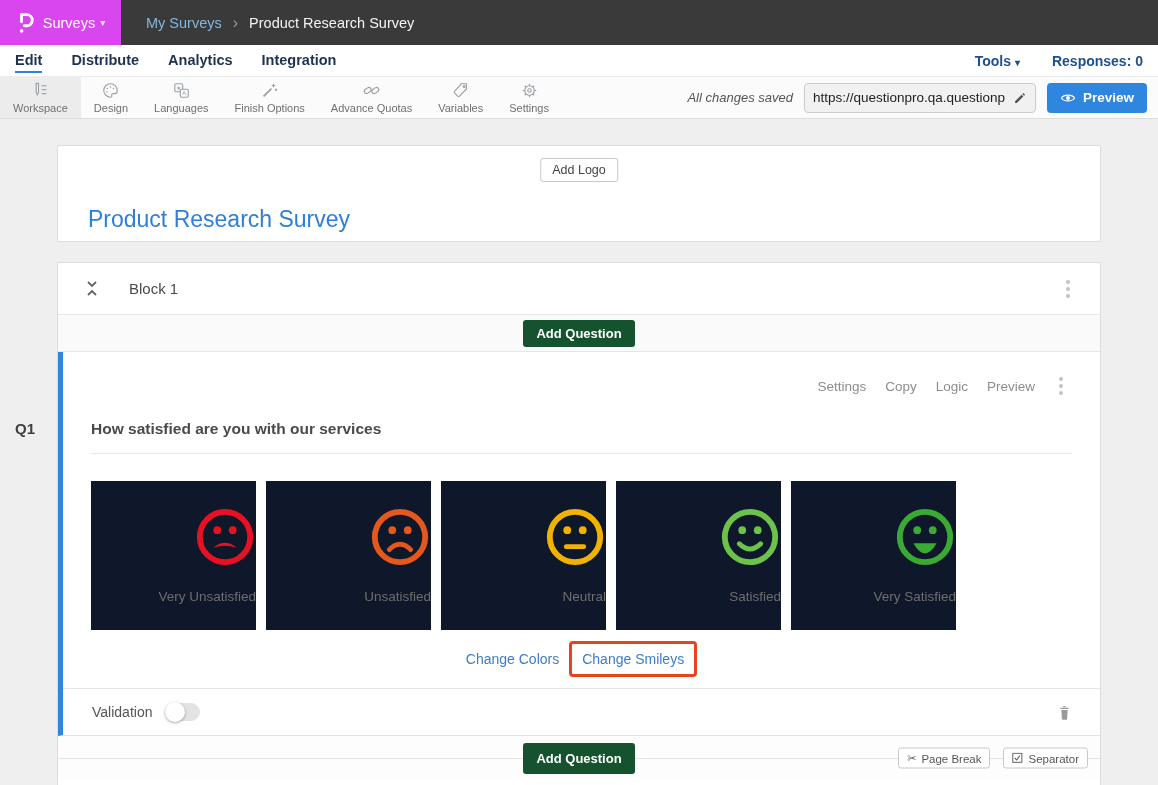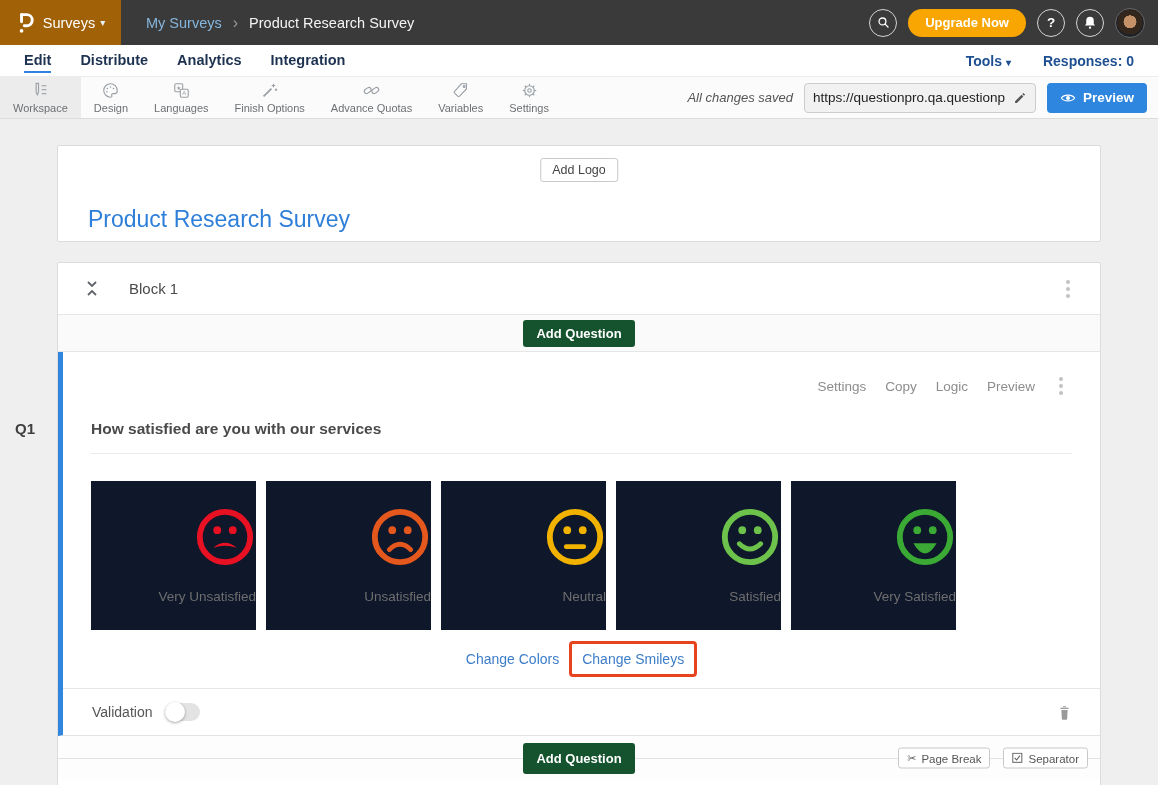--- a/index.html
+++ b/index.html
@@ -2,34 +2,34 @@
 <html><head>
 <meta charset="utf-8">
 <style>
   * { box-sizing: border-box; margin: 0; padding: 0; }
   html,body { width:1158px; height:785px; overflow:hidden; }
   body { font-family:"Liberation Sans", sans-serif; background:#efefef; }
   button { font-family:inherit; }
 
   
   .topbar { height:45px; background:#3a3a3a; display:flex; align-items:center; }
-  .brand { width:121px; height:45px; background:#a16207; display:flex; align-items:center; justify-content:center; gap:8px; color:#fff; font-size:14.5px; cursor:pointer;text-align:right; }
+  .brand { width:121px; height:45px; background:#d946ef; display:flex; align-items:center; justify-content:center; gap:8px; color:#fff; font-size:14.5px; cursor:pointer;text-align:right; }
   .brand .caret { font-size:10px; margin-left:-3px; color:#eaf4ff; }
   .breadcrumb { margin-left:25px; display:flex; align-items:center; gap:11px; font-size:14.5px; }
   .bc-parent { color:#85b6dd; cursor:pointer; text-decoration:none; }
   .bc-sep { color:#9a9a9a; font-size:16px; line-height:1; }
   .bc-current { color:#f4f4f4; }
   .topbar-right { margin-left:auto; display:flex; align-items:center; gap:11px; padding-right:13px; }
   .circle-btn { width:28px; height:28px; border-radius:50%; border:1.5px solid #d4d4d4; background:transparent; color:#fff; display:flex; align-items:center; justify-content:center; font-size:13.5px; font-weight:bold; cursor:pointer; }
   .upgrade { height:28px; border:none; border-radius:14px; background:#f9a602; color:#fff; font-weight:bold; font-size:13px; padding:0 17px; cursor:pointer; }
   .avatar { width:30px; height:30px; border-radius:50%; border:1px solid #666; cursor:pointer;
             background: radial-gradient(circle at 50% 46%, #c49168 0 31%, #33261c 32% 60%, #202227 61%); }
 
   
-  .subnav { height:32px; background:#fff; display:flex; align-items:center; padding:0 24px; border-bottom:1px solid #ececec; }
+  .subnav { height:32px; background:#fff; display:flex; align-items:center; padding:0 15px; border-bottom:1px solid #ececec; }
   .tabs { display:flex; gap:29px; }
   .tab { color:#1d3250; font-size:14.5px; font-weight:600; text-decoration:none; cursor:pointer; padding:4px 0 3px; }
   .tab.active { border-bottom:2px solid #2f80e0; }
   .subnav-right { margin-left:auto; display:flex; gap:32px; align-items:center; color:#1d4f91; font-size:14px; font-weight:600; }
   .subnav-right a { color:#1d4f91; text-decoration:none; cursor:pointer; }
   .subnav-right .caret { font-size:10px; }
 
   
   .toolbar { height:42px; background:#fbfbfb; border-bottom:1px solid #dcdcdc; display:flex; align-items:stretch; }
   .tool { display:flex; flex-direction:column; align-items:center; justify-content:center; gap:2px; padding:0 13px; background:transparent; border:none; cursor:pointer; color:#6d7073; font-size:11px; }
@@ -103,41 +103,20 @@
         </svg>
     </span>
     <span>Surveys</span>
     <span class="caret">▾</span>
   </div>
   <nav class="breadcrumb">
     <a class="bc-parent">My Surveys</a>
     <span class="bc-sep">›</span>
     <span class="bc-current">Product Research Survey</span>
   </nav>
-  <div class="topbar-right">
-    <button class="circle-btn">
-      <span style="display:flex;">
-        <svg width="15" height="15" viewBox="0 0 20 20">
-            <circle cx="8.6" cy="8.6" r="4.6" fill="none" stroke="#fff" stroke-width="1.7"></circle>
-            <line x1="12.2" y1="12.2" x2="16" y2="16" stroke="#fff" stroke-width="1.7" stroke-linecap="round"></line>
-          </svg>
-      </span>
-    </button>
-    <button class="upgrade">Upgrade Now</button>
-    <button class="circle-btn">?</button>
-    <button class="circle-btn">
-      <span style="display:flex;">
-        <svg width="14" height="15" viewBox="0 0 24 26">
-            <path d="M12 3 a6.5 6.5 0 0 1 6.5 6.5 v5.5 l2.2 3.2 H3.3 l2.2 -3.2 v-5.5 A6.5 6.5 0 0 1 12 3 z" fill="#fff"></path>
-            <circle cx="12" cy="22" r="2" fill="#fff"></circle>
-          </svg>
-      </span>
-    </button>
-    <div class="avatar"></div>
-  </div>
 </header>
 
 <nav class="subnav">
   <div class="tabs">
     <a class="tab active">Edit</a>
     <a class="tab">Distribute</a>
     <a class="tab">Analytics</a>
     <a class="tab">Integration</a>
   </div>
   <div class="subnav-right">

